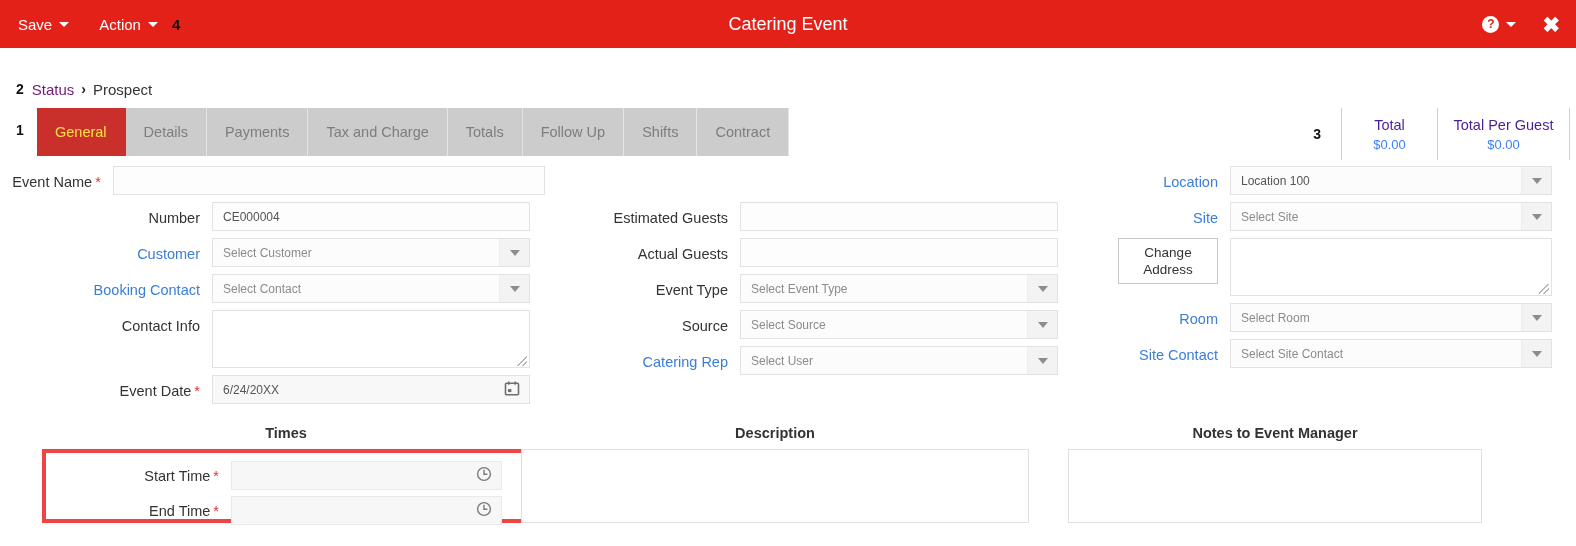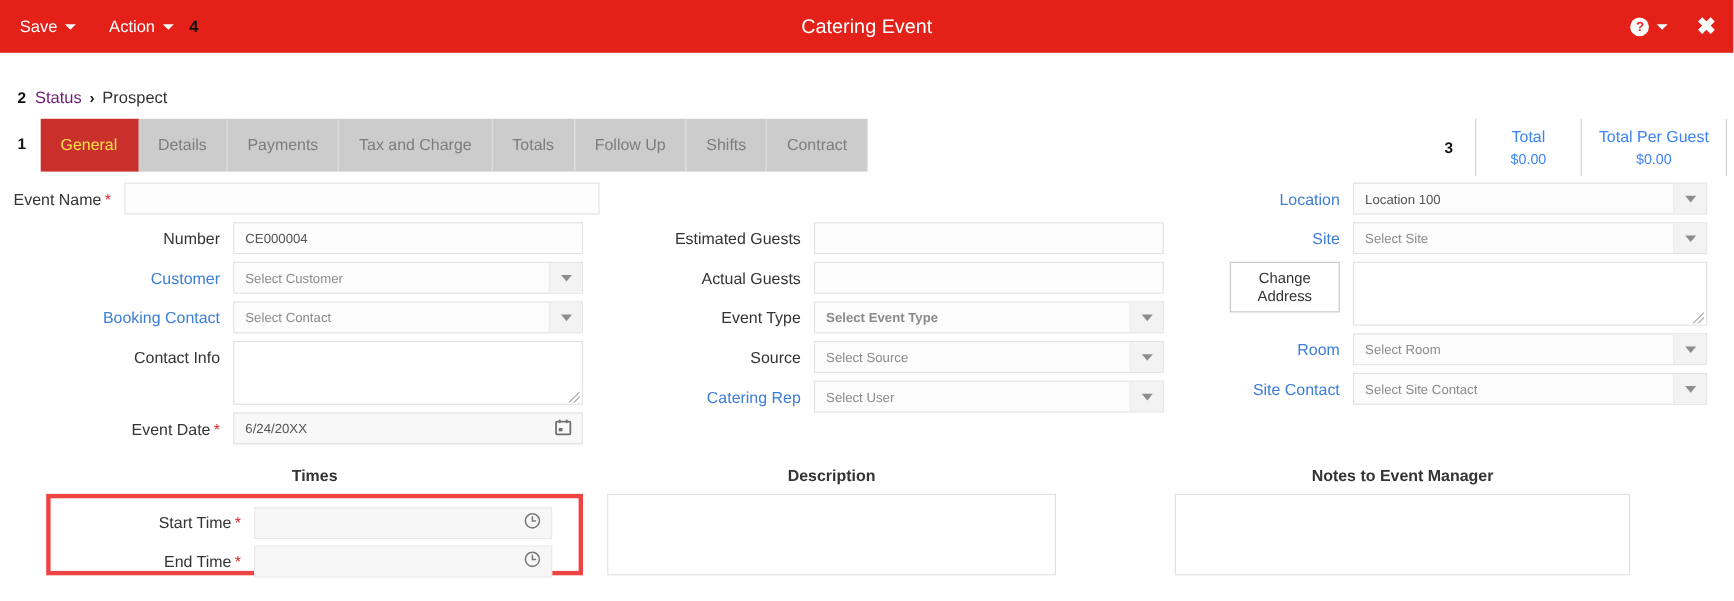--- a/index.html
+++ b/index.html
@@ -58,21 +58,21 @@
   .tab.active { background: #c9302c; color: #fde047; border-right-color: #c9302c; }
 
   .totals { position: absolute; right: 6px; top: 108px; height: 52px; display: flex; align-items: stretch; }
   .tot-num { display: flex; align-items: center; font-size: 14px; font-weight: bold; color: #111; padding: 0 20px 0 8px; }
   .tot-cell {
     width: 96px; display: flex; flex-direction: column; align-items: center; justify-content: center;
     border-left: 1px solid #d0d0d0; font-size: 14px; color: #444; gap: 4px;
   }
   .tot-cell.wide { width: 132px; }
   .tot-end { width: 1px; border-left: 1px solid #d0d0d0; }
-  .tot-lbl { font-size: 14.5px; color: #3b82f6; }
+  .tot-lbl { font-size: 14.5px; color: #4c1d95; }
   .tot-val { font-size: 13px; color: #3b82f6; }
 
   
   .form { position: absolute; top: 166px; left: 0; width: 1576px; }
   .row { display: flex; align-items: flex-start; margin-bottom: 7px; }
   .lbl {
     font-size: 14.5px; color: #333; text-align: right; padding-top: 8px; padding-right: 12px;
     white-space: nowrap; line-height: 16px;
   }
   .lbl.link { color: #3b7dd8; cursor: pointer; }
@@ -114,21 +114,21 @@
 
   .lblL { width: 212px; }
   .lblM { width: 180px; }
   .lblR { width: 130px; }
 
   
   .panels { position: absolute; top: 425px; left: 0; width: 1576px; height: 121px; }
   .panel-title { text-align: center; font-size: 14.5px; font-weight: bold; color: #333; margin-bottom: 8px; }
   .panel { position: absolute; top: 0; }
   .p-times { left: 12px; width: 518px; padding-left: 30px; }
-  .p-desc { left: 552px; width: 408px; }
+  .p-desc { left: 521px; width: 508px; }
   .p-notes { left: 1068px; width: 414px; }
   .times-box { border: 4px solid #ef4444; padding: 8px 24px 8px 0; height: 74px; }
   .trow { display: flex; align-items: center; margin-bottom: 6px; }
   .tlbl { width: 185px; text-align: right; padding-right: 12px; font-size: 14.5px; color: #333; }
   .tfld {
     flex: 1; height: 29px; border: 1px solid #e9e9e9; background: #f7f7f7; position: relative;
   }
   .big-ta { height: 74px; border: 1px solid #e0e0e0; background: #fff; }
 </style>
 </head>
@@ -277,21 +277,21 @@
         <div class="fld val" style="width:318px;"></div>
       </div>
 
       <div class="row">
         <div class="lbl lblM">Actual Guests</div>
         <div class="fld val" style="width:318px;"></div>
       </div>
 
       <div class="row">
         <div class="lbl lblM">Event Type</div>
-        <div class="fld ph sel" style="width:318px;font-weight:bold;">
+        <div class="fld ph sel" style="width:318px;">
           <span>Select Event Type</span>
           <span class="arrowbox">
               <span class="arrow-tri"></span>
             </span>
         </div>
       </div>
 
       <div class="row">
         <div class="lbl lblM">Source</div>
         <div class="fld ph sel" style="width:318px;">

